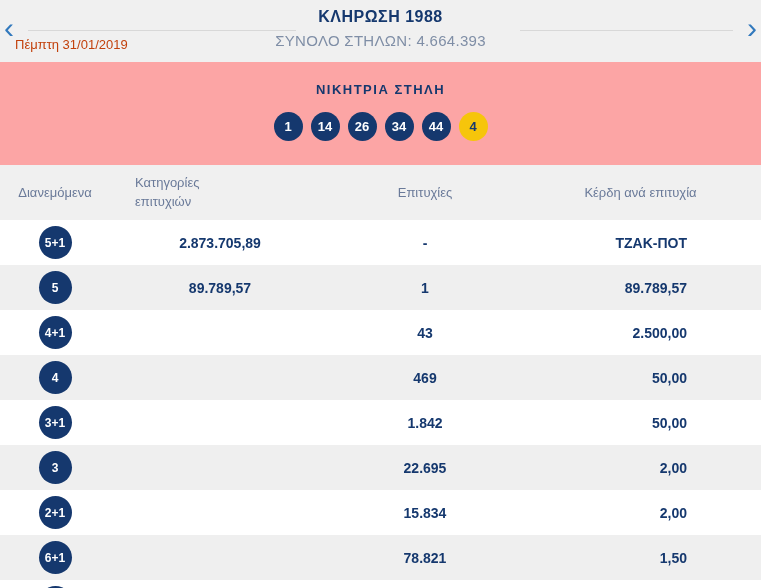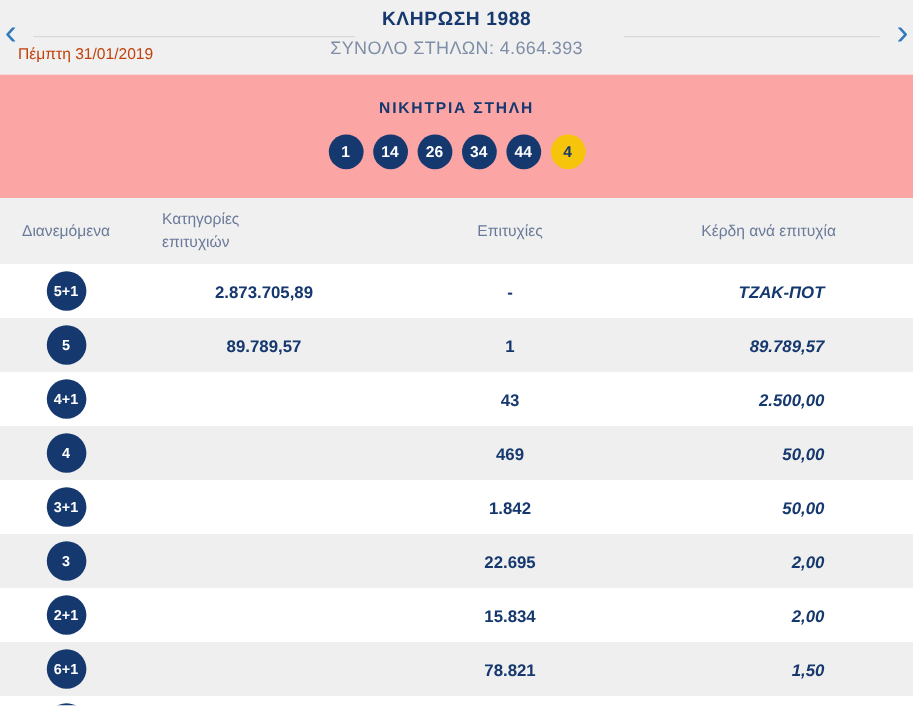--- a/index.html
+++ b/index.html
@@ -46,21 +46,21 @@
   .th-cat{padding-left:25px;max-width:118px;line-height:1.4;}
   .th-dist,.th-wins,.th-prize{text-align:center;}
   .trow{height:45px;background:#fff;}
   .trow:nth-child(even){background:var(--row-alt);}
   .td{font-size:14px;font-weight:bold;color:var(--navy);}
   .td-cat{display:flex;justify-content:center;}
   .cat-ball{display:inline-flex;align-items:center;justify-content:center;
     width:33px;height:33px;border-radius:50%;background:var(--navy);
     color:#fff;font-size:12px;font-weight:bold;}
   .td-dist,.td-wins{text-align:center;}
-  .td-prize{text-align:right;padding-right:74px;font-style:italic;}
+  .td-prize{text-align:right;padding-right:74px;}
   .trow.partial .cat-ball{visibility:visible;}
 </style>
 </head>
 <body>
 
 <div class="page">
 
   <header class="topbar">
     <button class="chev chev-left">‹</button>
     <div class="draw-date">Πέμπτη 31/01/2019</div>

